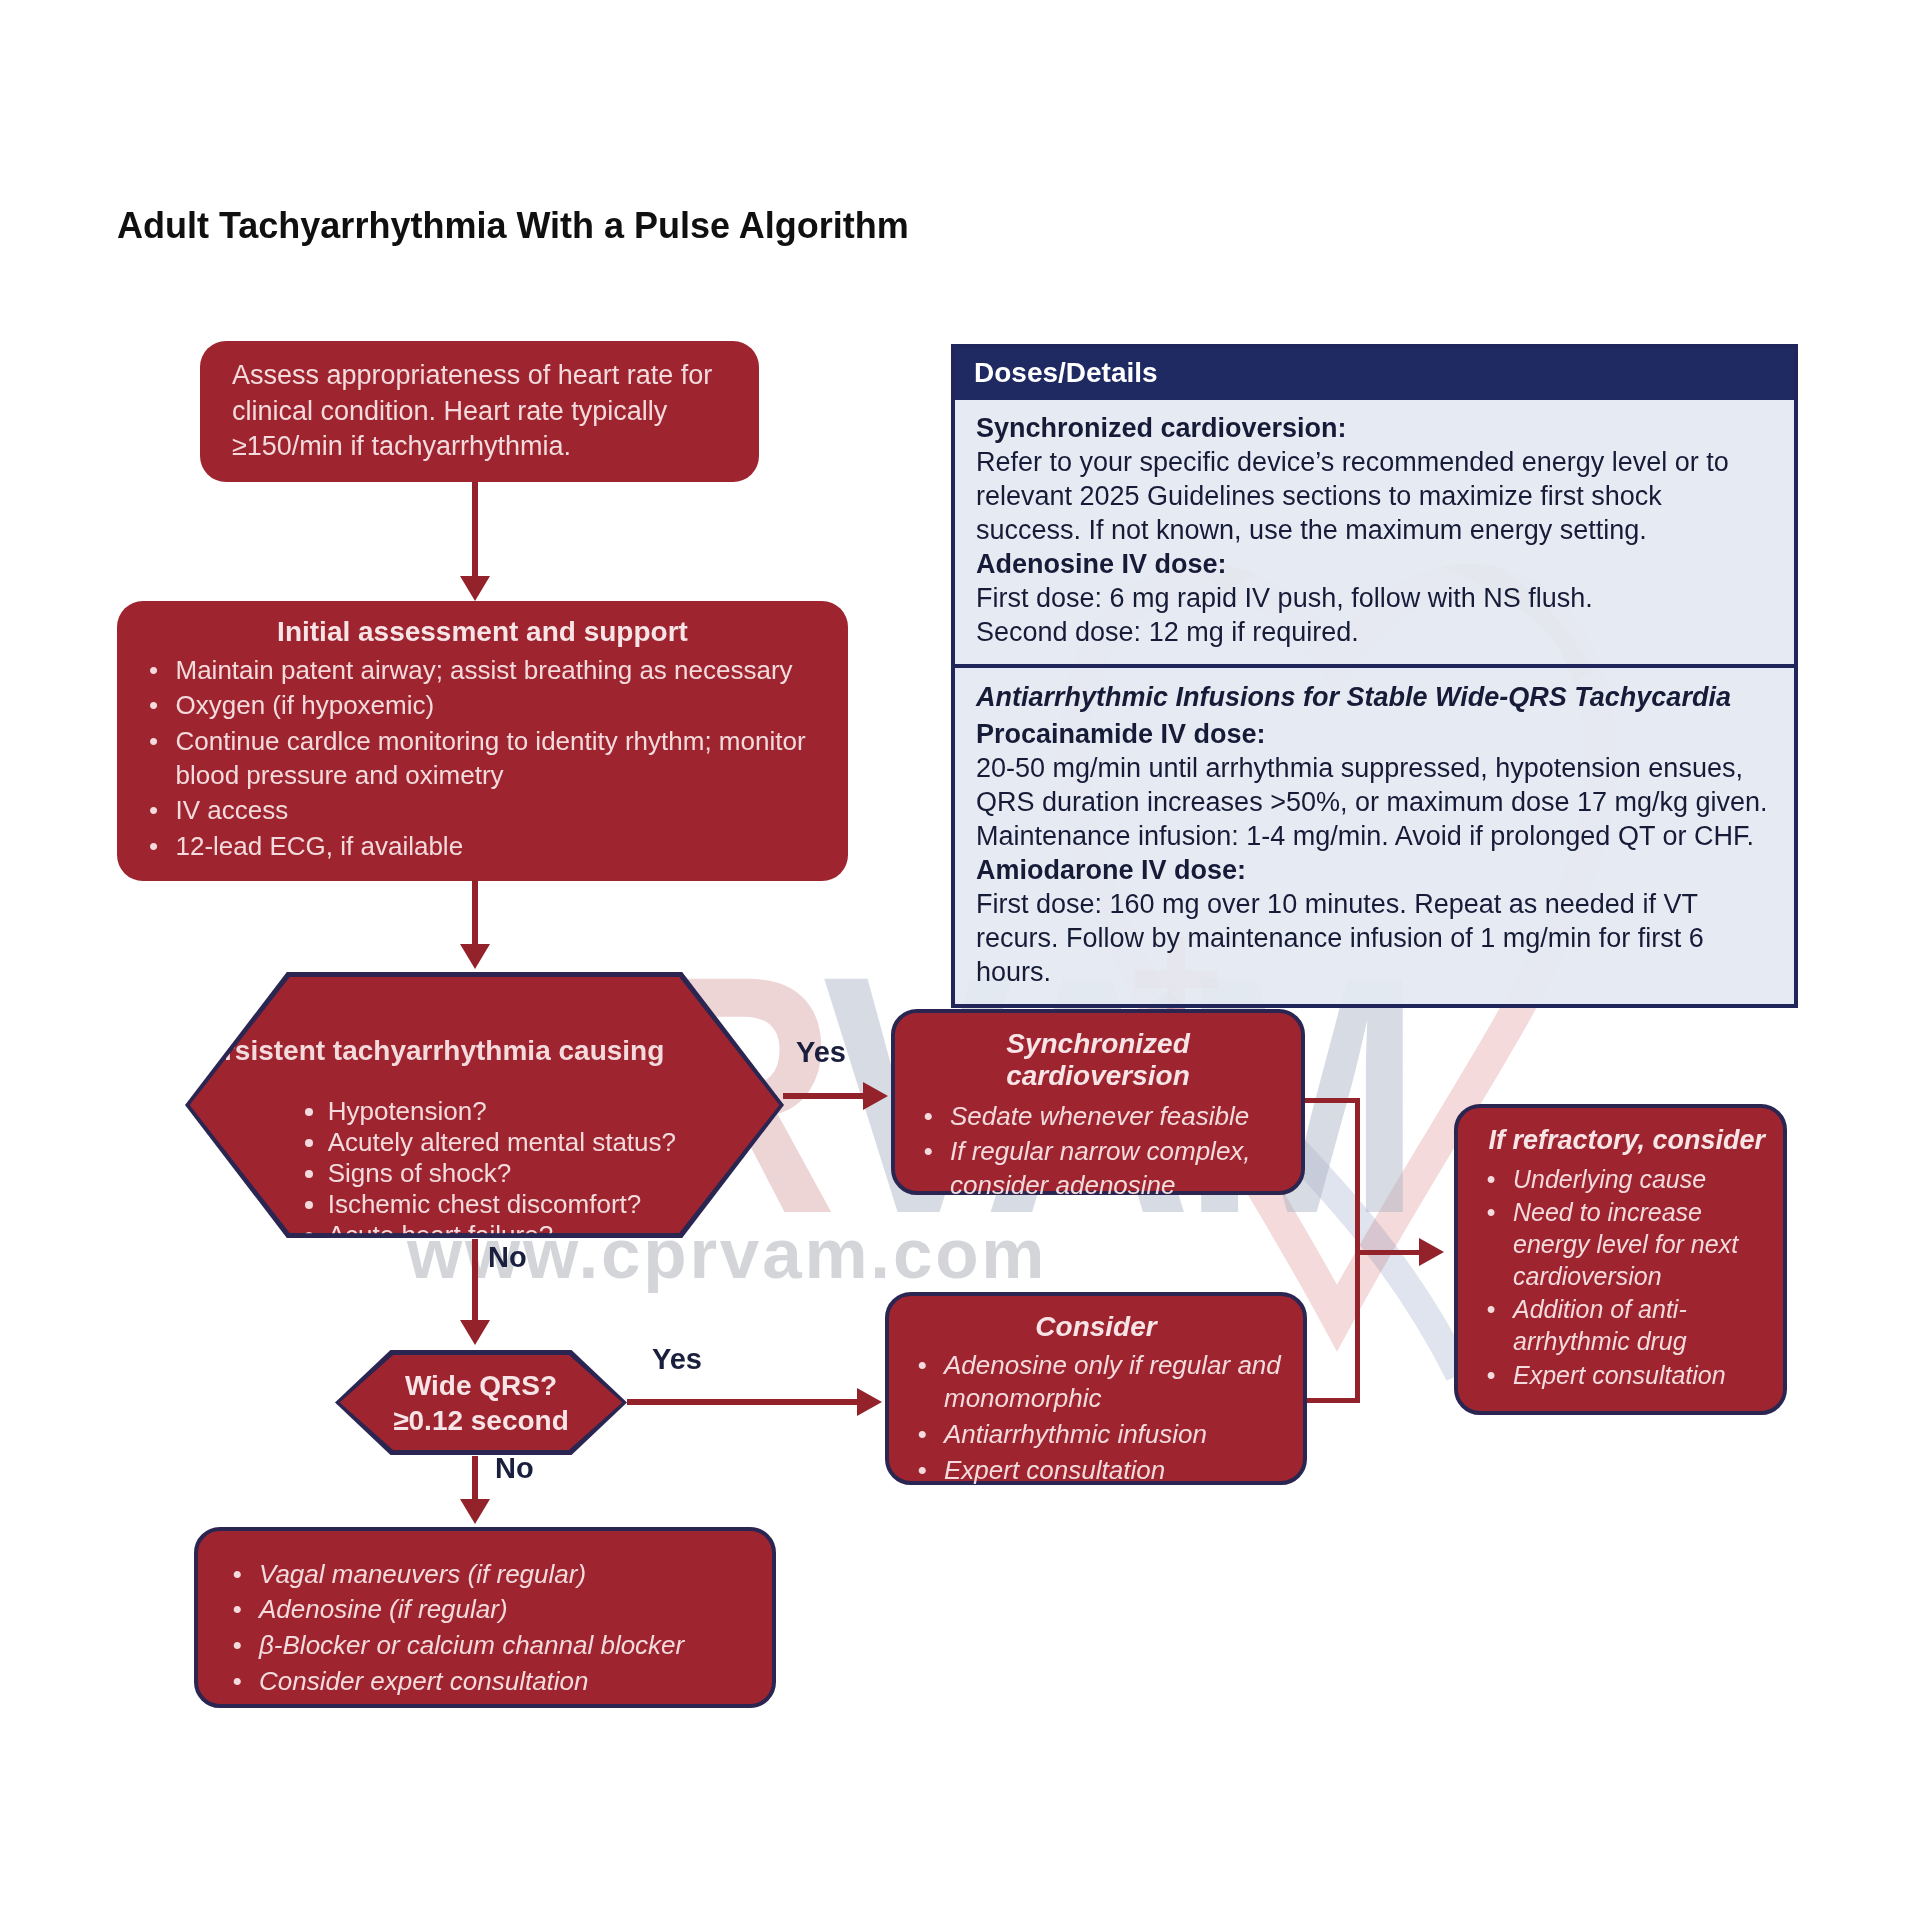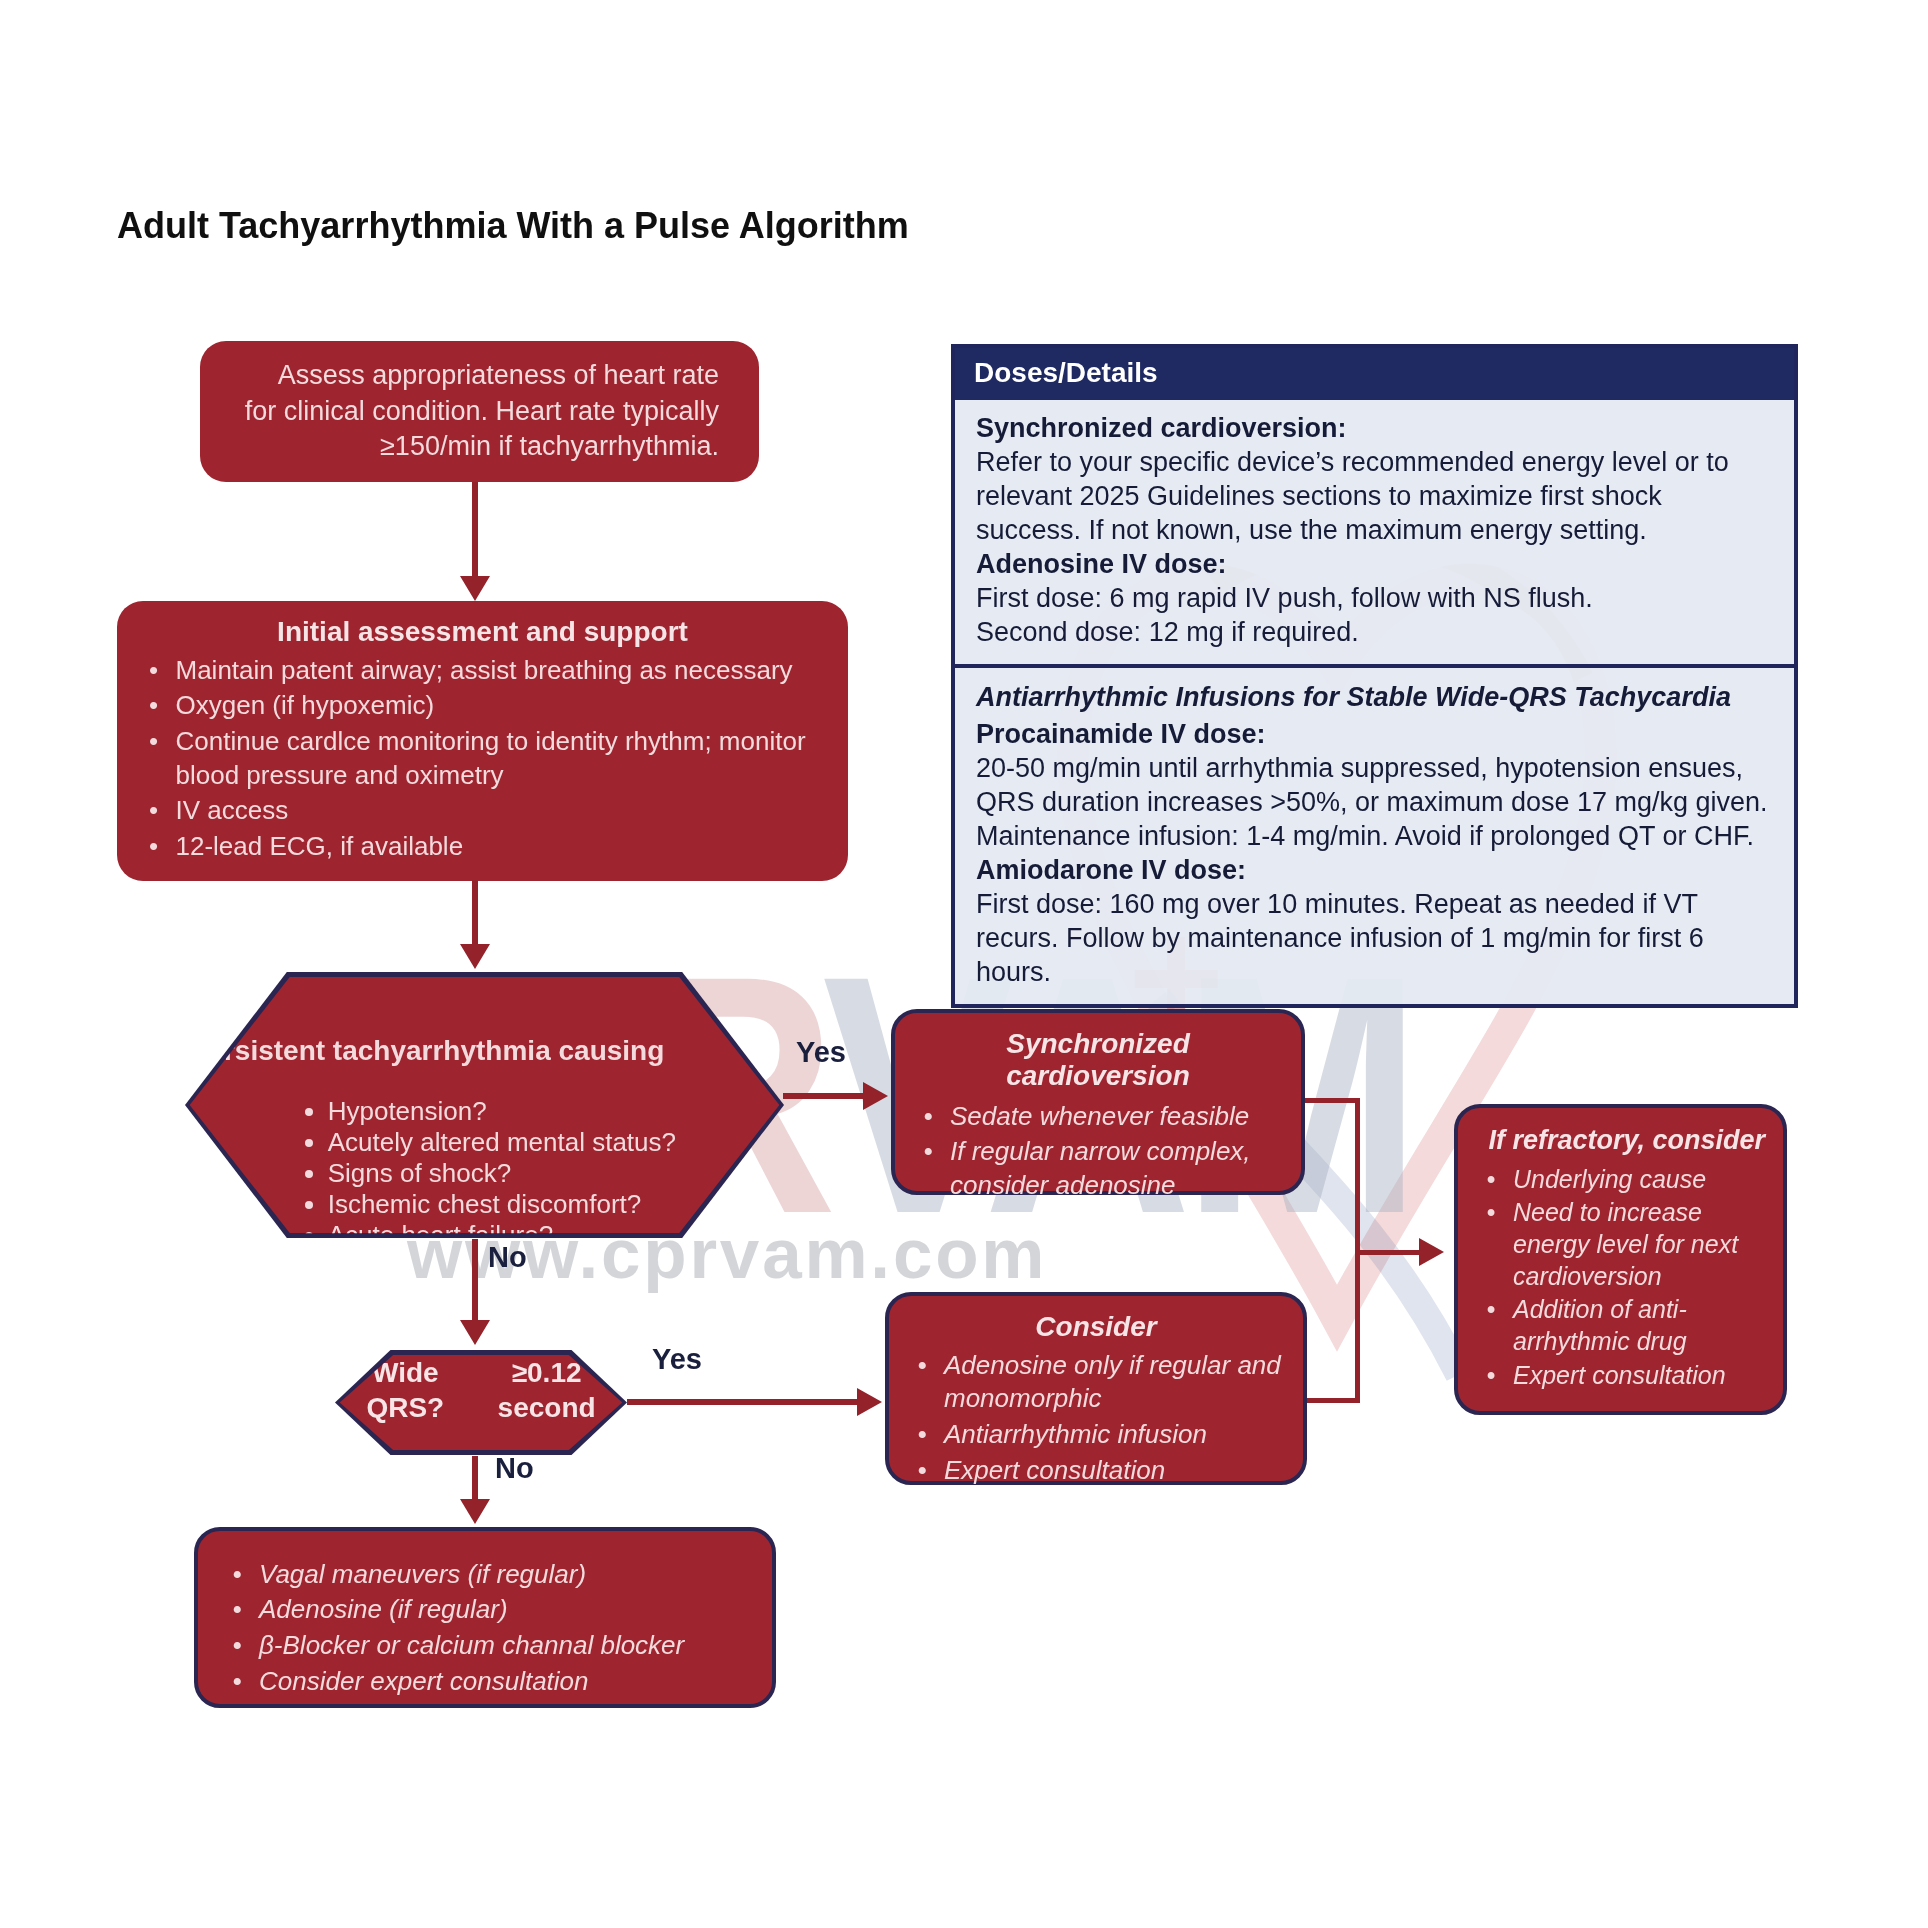--- a/index.html
+++ b/index.html
@@ -20,38 +20,38 @@
   .rbox{position:absolute;z-index:2;background:#9E2530;color:#F3DBDD;
         border-radius:26px;box-sizing:border-box;}
   .rbox.bordered{border:4.7px solid #2A2551;font-style:italic;}
   .rbox h3{margin:0;text-align:center;font-size:28px;font-weight:700;color:#F6E4E6;}
   .rbox ul{list-style:none;margin:5.6px 0 0 0;padding:0;font-size:26px;line-height:1.3;}
   .rbox li{position:relative;padding-left:34px;margin:1.9px 0;}
   .rbox li::before{content:"\2022";position:absolute;left:7.5px;}
 
   
   #assess{left:200px;top:341px;width:559px;height:141px;display:flex;align-items:center;}
-  #assess p{margin:0;padding:0 40px;width:100%;text-align:right;font-size:27px;line-height:1.32;}
+  #assess p{margin:0;padding:0 32px;width:100%;text-align:left;font-size:27px;line-height:1.32;}
 
   
   #initial{left:117px;top:601px;width:731px;height:280px;padding:15px 24.5px 0 24.5px;}
 
   
   .hexwrap{position:absolute;z-index:2;background:#2A2551;}
   .hexwrap .hexin{position:absolute;left:4.7px;top:4.7px;right:4.7px;bottom:4.7px;background:#9E2530;
                   color:#F3DBDD;box-sizing:border-box;}
   #hex1{left:185px;top:972px;width:599px;height:266px;
         clip-path:polygon(0 50%,17% 0,83% 0,100% 50%,83% 100%,17% 100%);}
   #hex1 .hexin{clip-path:polygon(0 50%,17% 0,83% 0,100% 50%,83% 100%,17% 100%);padding-top:28px;}
   #hex1 h3{font-size:28px;line-height:1.25;}
   #hex1 ul{margin:9.4px 0 0 98px;font-size:26px;}
   #hex2{left:335px;top:1350px;width:292px;height:105px;
         clip-path:polygon(0 50%,19% 0,81% 0,100% 50%,81% 100%,19% 100%);}
   #hex2 .hexin{clip-path:polygon(0 50%,19% 0,81% 0,100% 50%,81% 100%,19% 100%);
-               display:flex;flex-direction:row;justify-content:center;}
+               display:flex;flex-direction:column;justify-content:center;}
   #hex2 .l{ text-align:center;font-weight:700;font-size:28px;line-height:1.25;color:#F6E4E6;}
 
   
   #sync{left:891px;top:1009px;width:414px;height:186px;padding:15px 21px 0 21px;}
   #sync ul{margin-top:7.5px;}
   #refractory{left:1454px;top:1104px;width:333px;height:311px;padding:17px 13px 0 21px;}
   #refractory h3{text-align:left;padding-left:9.4px;font-size:27px;}
   #refractory ul{font-size:25px;line-height:1.27;margin-top:7.5px;}
   #consider{left:885px;top:1292px;width:422px;height:193px;padding:15px 21px 0 21px;}
   #vagal{left:194px;top:1527px;width:582px;height:181px;padding:21px 19px 0 27px;}

